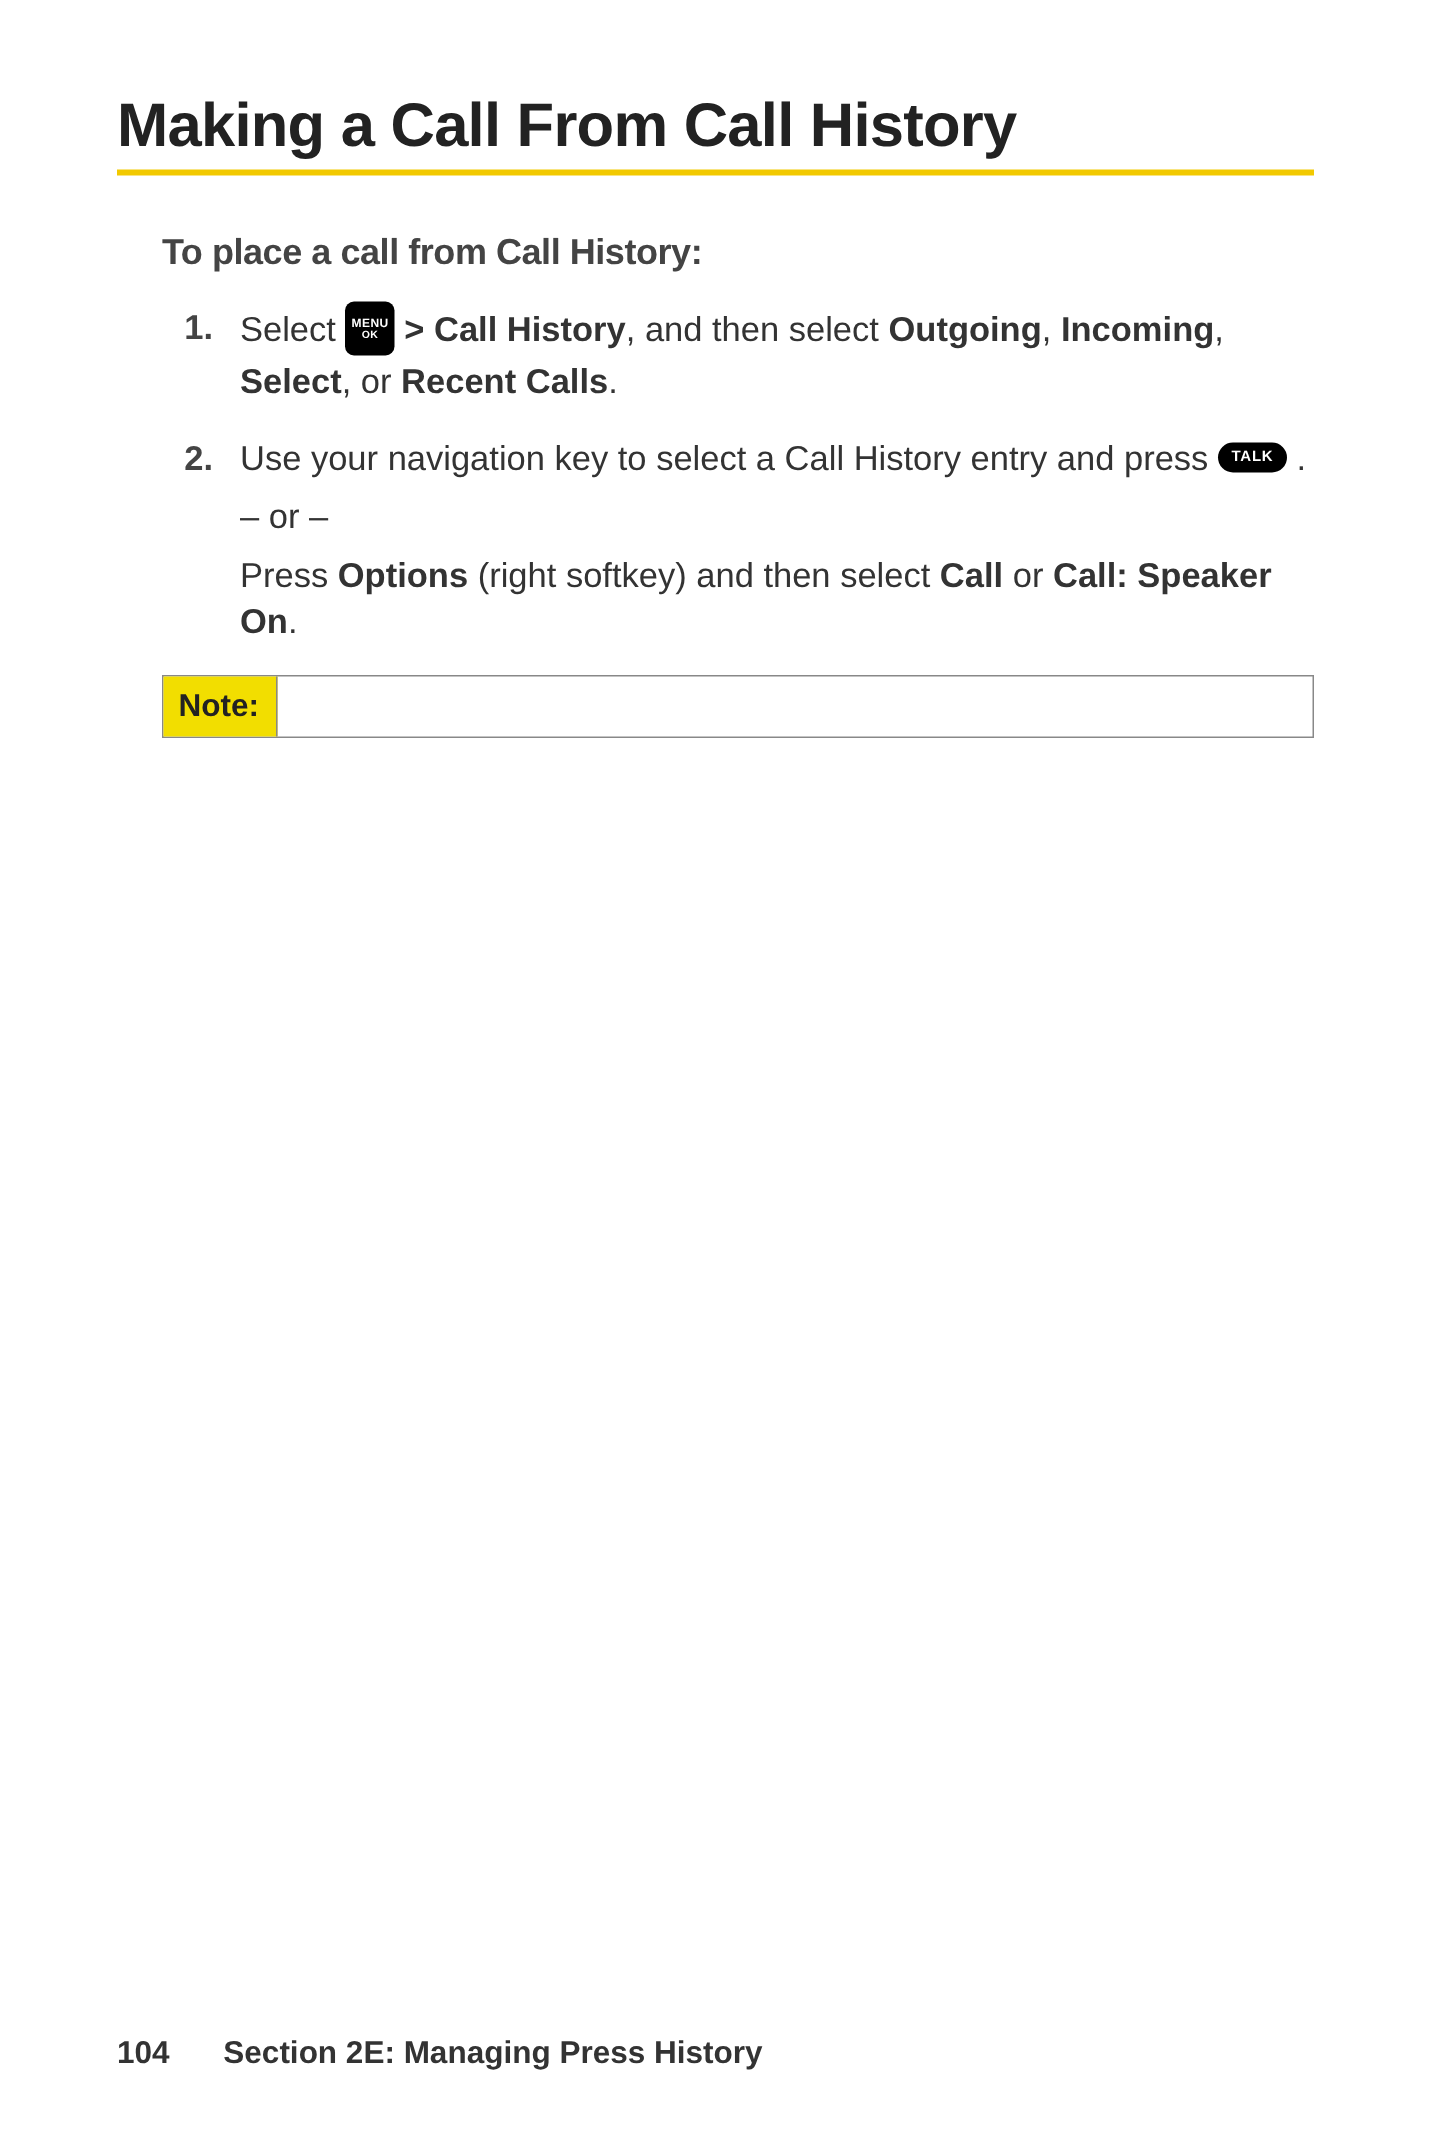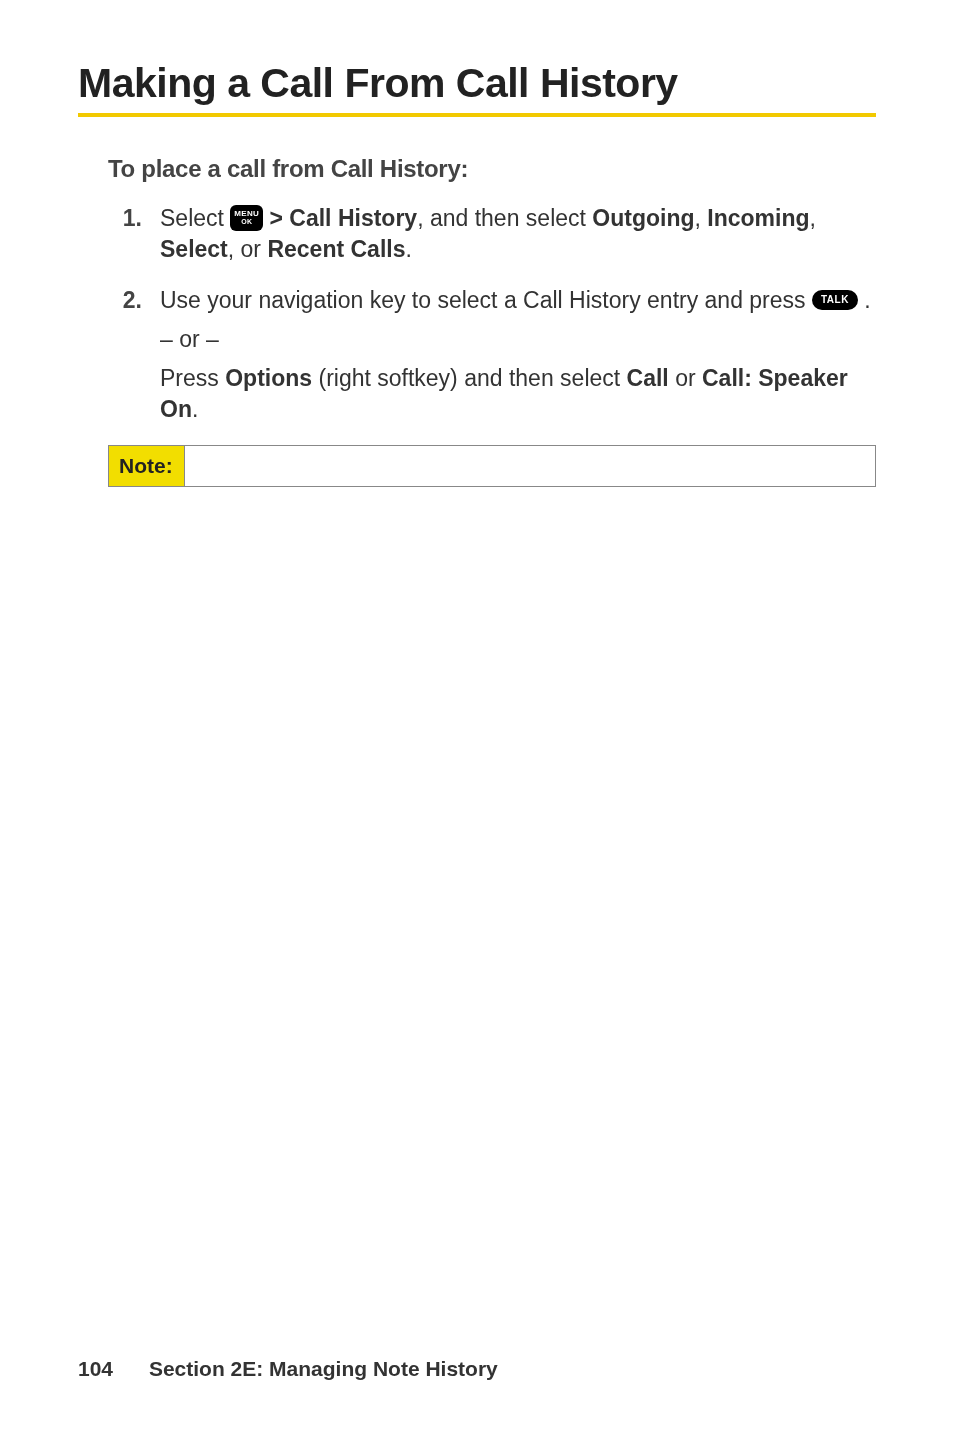--- a/index.html
+++ b/index.html
@@ -71,21 +71,21 @@
       font-weight: 700;
       line-height: 1;
       padding: 3px 4px;
       vertical-align: middle;
       position: relative;
       top: -2px;
     }
     .icon-badge.menu {
       flex-direction: column;
       min-width: 28px;
-      height: 26px;
+      height: 36px;
     }
     .icon-badge.menu .icon-line-1 { font-size: 8px; letter-spacing: 0.3px; }
     .icon-badge.menu .icon-line-2 { font-size: 7px; letter-spacing: 0.3px; }
     .icon-badge.talk {
       border-radius: 10px;
       min-width: 46px;
       height: 20px;
       font-size: 10px;
       letter-spacing: 0.5px;
     }
@@ -166,14 +166,14 @@
     </span>
   </li>
 </ol>
 
 <div class="note-box">
   <div class="note-label">Note:</div>
 </div>
 
 <div class="footer">
   <span class="page-num">104</span>
-  <span class="section-label">Section 2E: Managing Note History</span>
+  <span class="section-label">Section 2E: Managing Press History</span>
 </div>
 
 </body></html>

